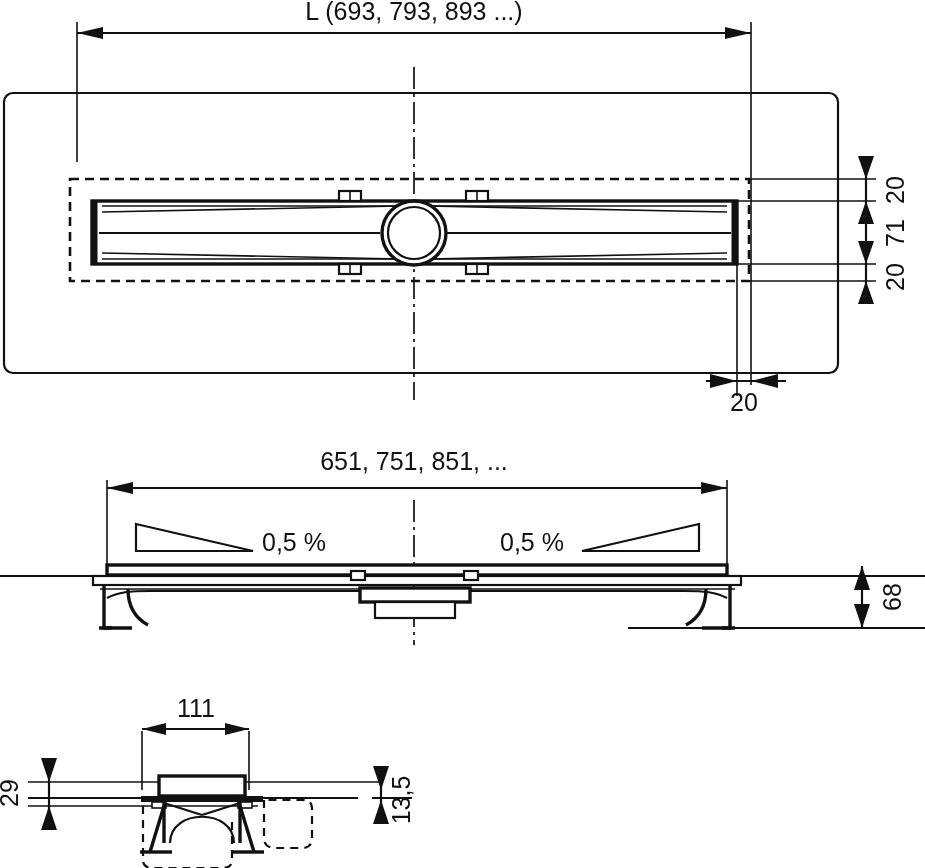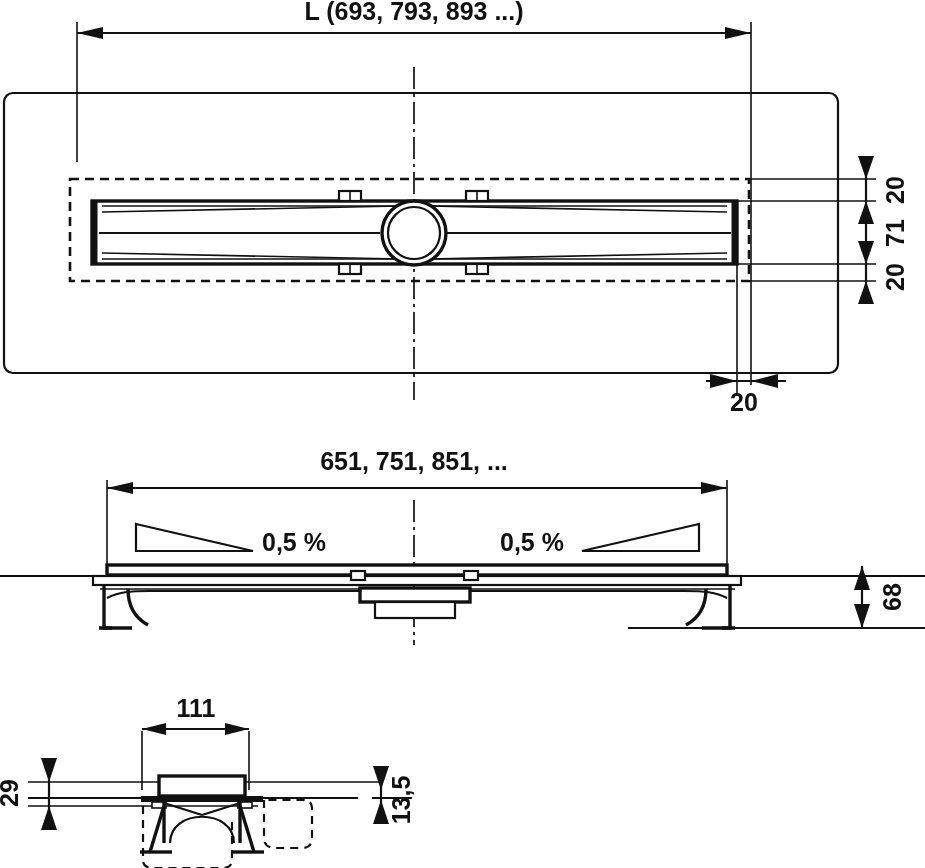--- a/index.html
+++ b/index.html
@@ -15,21 +15,20 @@
     color: #000000;
     overflow: hidden;
     position: relative;
   }
   #drawing-root {
     position: absolute;
     left: 0;
     top: 0;
     width: 925px;
     height: 868px;
-    font-weight: bold;
   }
   svg#cad {
     display: block;
     width: 925px;
     height: 868px;
   }
   text {
     font-family: "Liberation Sans", sans-serif;
     fill: #111111;
     stroke: none;

